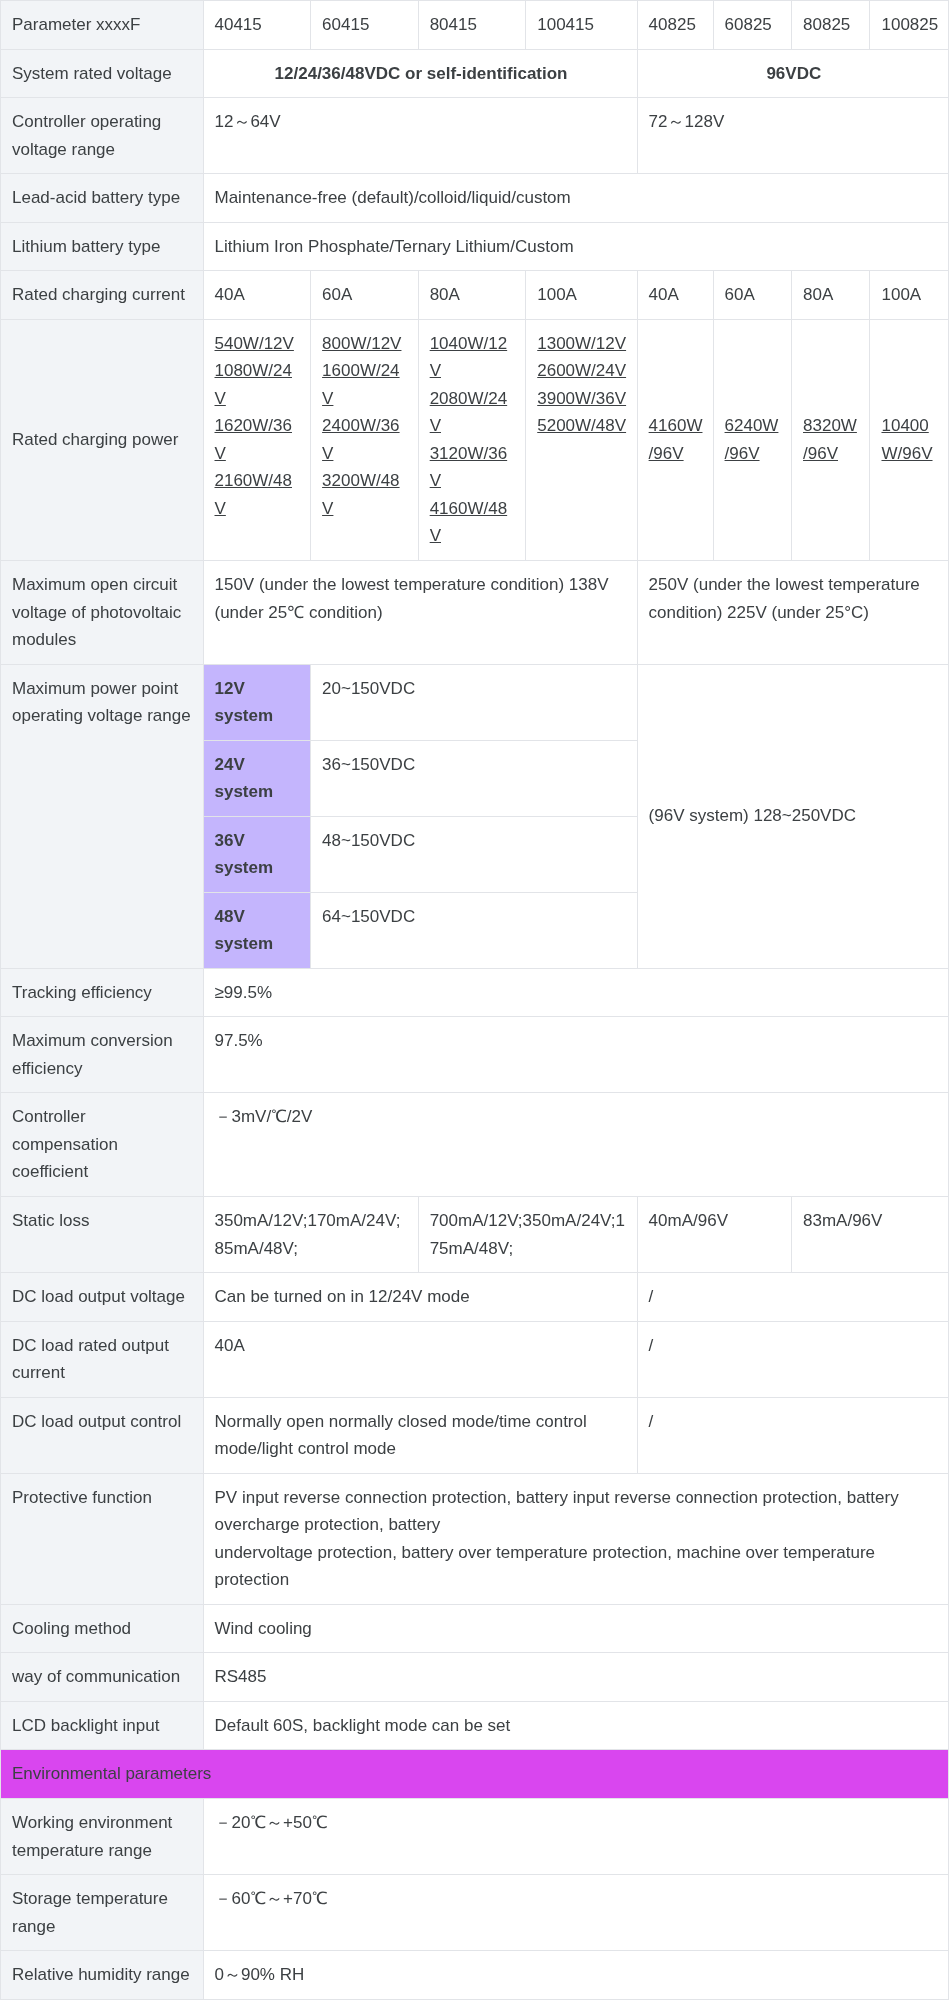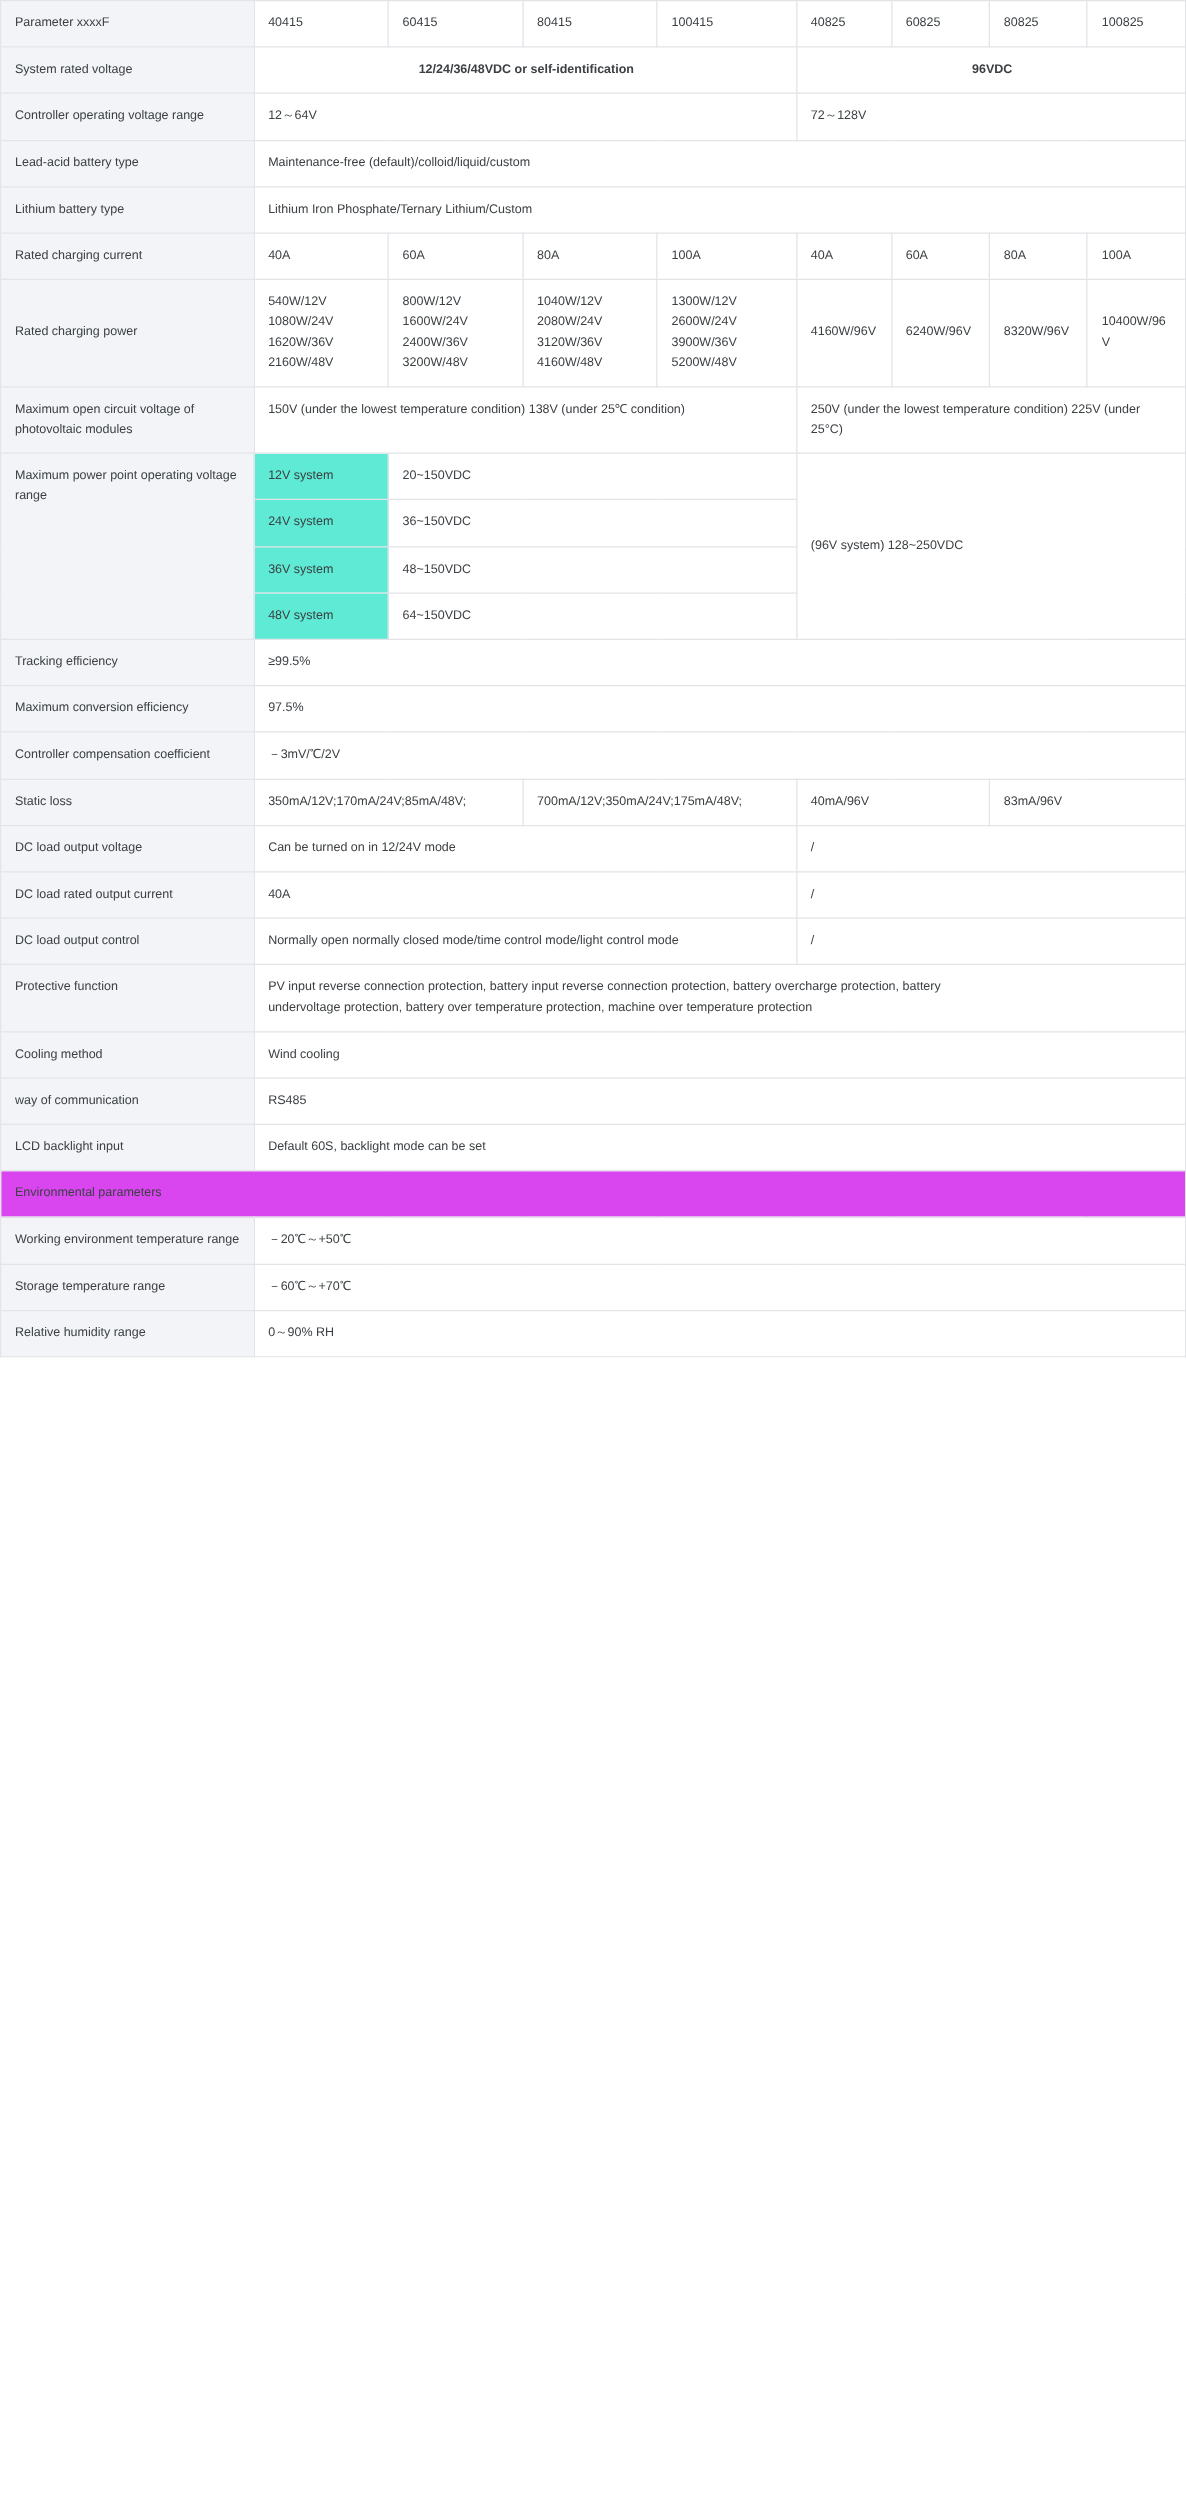--- a/index.html
+++ b/index.html
@@ -9,44 +9,45 @@
   }
   body {
     width: 949px;
     font-family: "Liberation Sans", sans-serif;
     color: #3c4043;
   }
   .spec-table {
     width: 949px;
     border-collapse: collapse;
     table-layout: fixed;
-    font-size: 10px;
+    font-size: 17px;
     line-height: 1.62;
   }
   .spec-table td {
     border: 1px solid #e2e4e8;
     padding: 10px 9px 10px 11px;
     vertical-align: top;
     word-wrap: break-word;
     overflow-wrap: break-word;
     background: #ffffff;
   }
   
   td.lbl {
     background: #f2f4f7;
     color: #3c4043;
   }
   td.sublbl {
-    background: #5eead4;
+    background: #c4b5fd;
+    font-weight: bold;
   }
   td.bold { font-weight: bold; text-align: center; }
   td.section {
     background: #d946ef;
   }
-  .pw span { display: block; }
+  .pw span { display: block; text-decoration: underline; }
 </style>
 </head>
 <body>
 
 <table class="spec-table">
   <colgroup>
     <col style="width:160px">
     <col style="width:85px">
     <col style="width:85px">
     <col style="width:85px">

